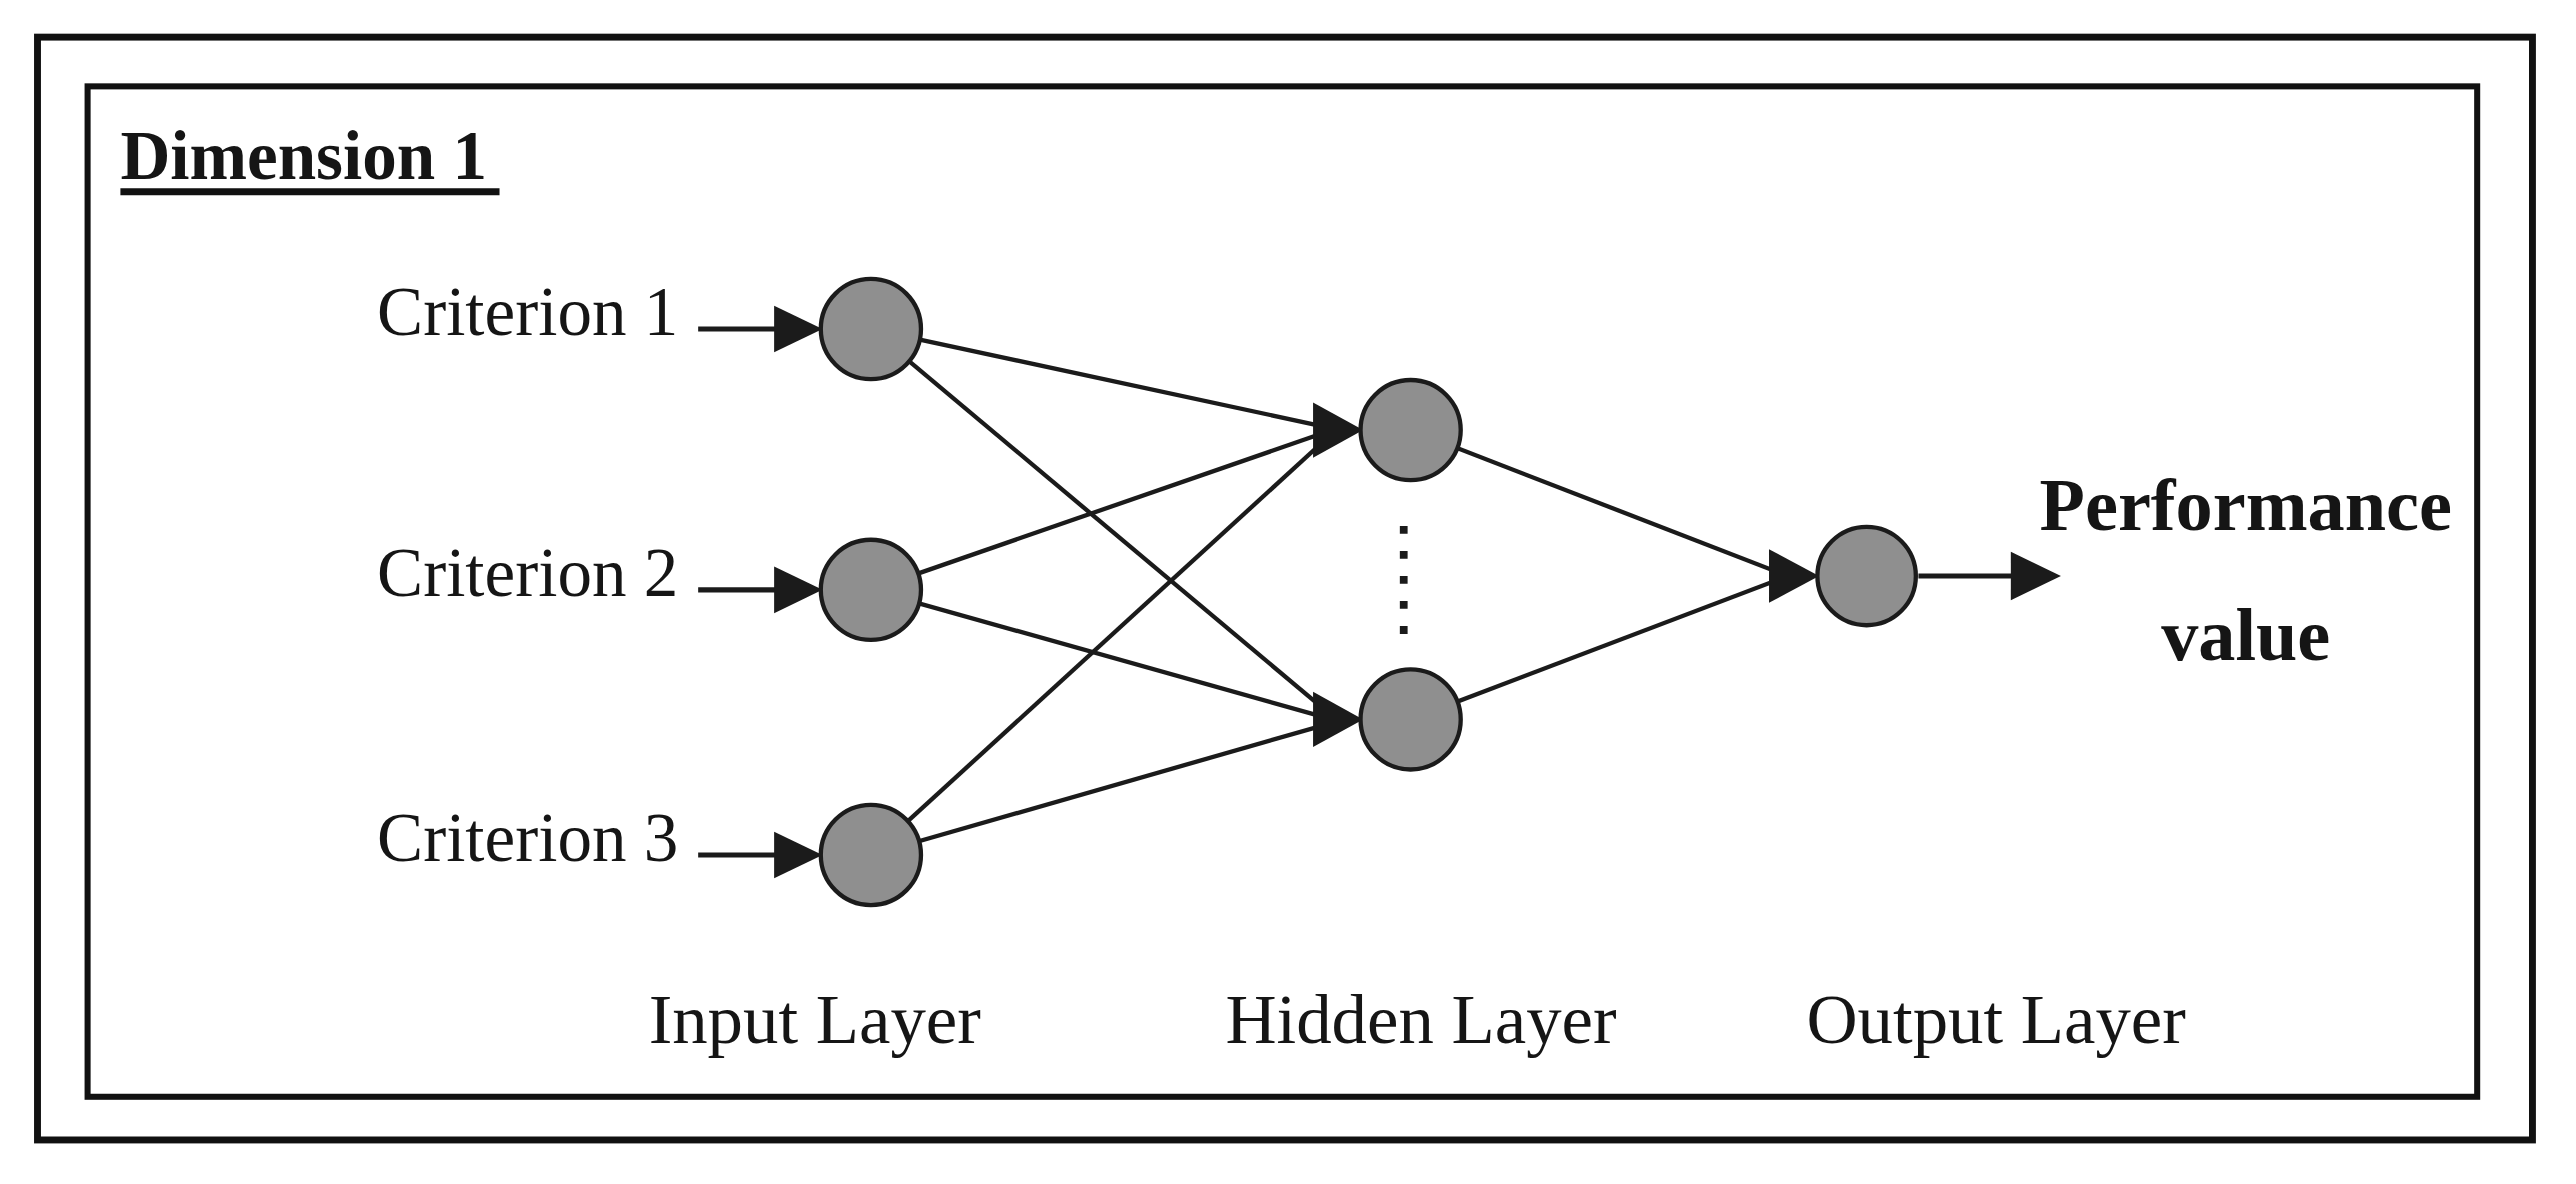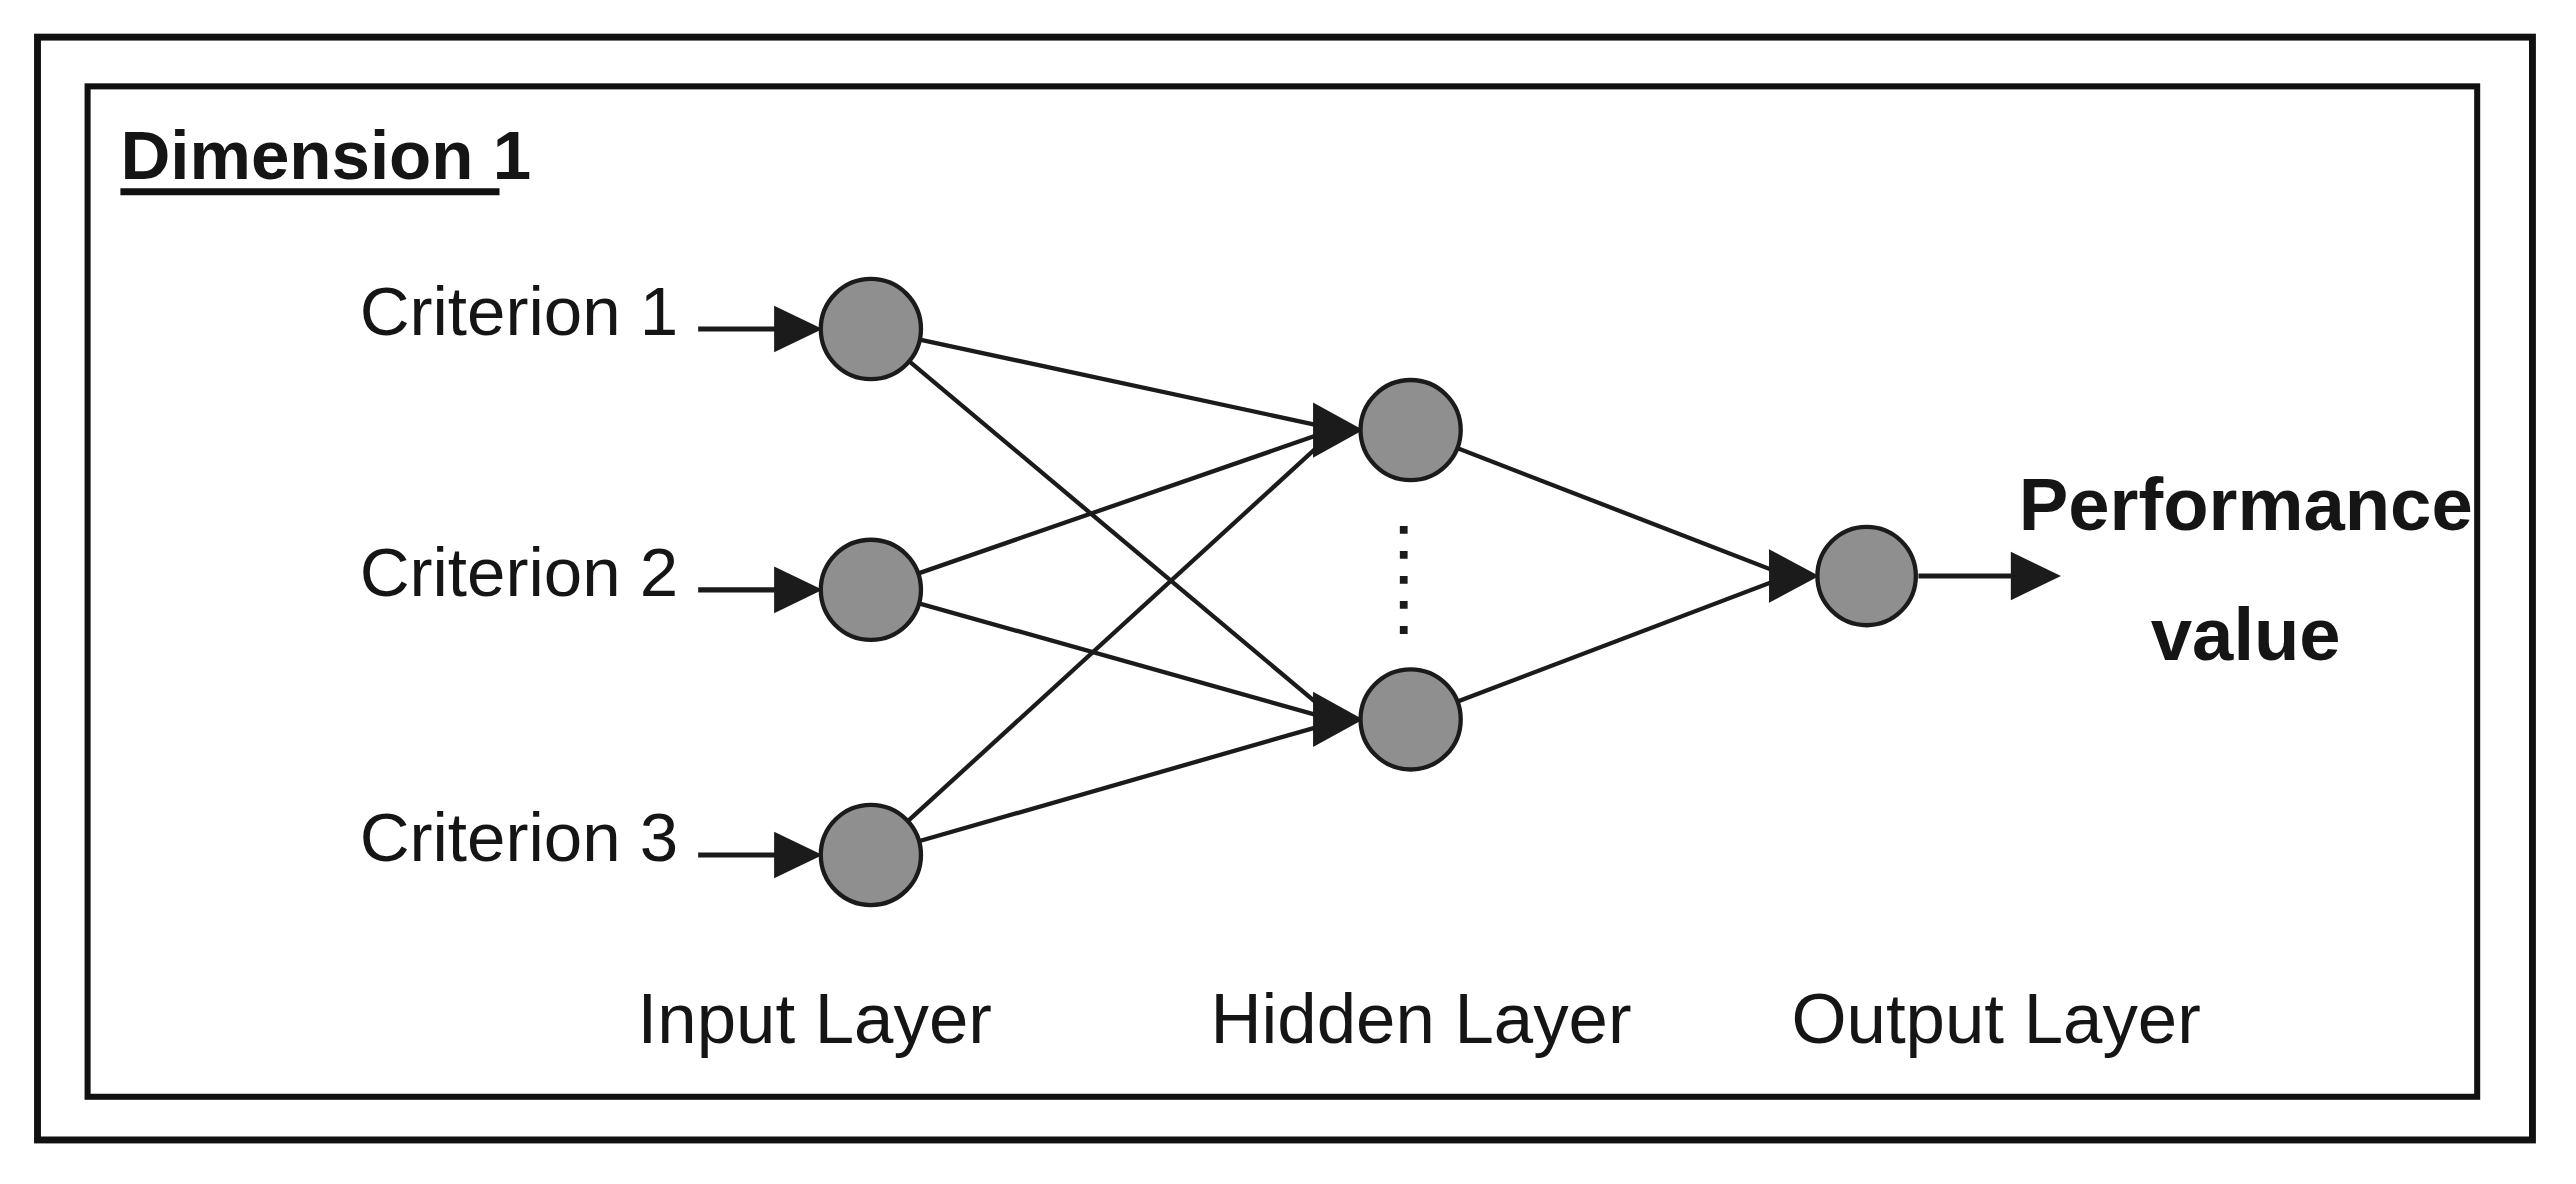--- a/index.html
+++ b/index.html
@@ -1,21 +1,21 @@
 <!DOCTYPE html>
 <html style="font-size:14px"><head>
 <meta charset="utf-8">
 <style>
   html, body { margin: 0; padding: 0; background: #ffffff; }
   .stage {
     position: relative;
     width: 2576px;
     height: 1184px;
     background: #ffffff;
-    font-family: Liberation Sans, sans-serif;
+    font-family: Liberation Serif, serif;
   }
   svg { display: block; width: 2576px; height: 1184px; }
   text { fill: #151515; }
   .title-text   { font-size: 80px; font-weight: bold; }
   .crit-text    { font-size: 80px; }
   .layer-text   { font-size: 82px; }
   .perf-text    { font-size: 86px; font-weight: bold; }
   .edge         { stroke: #1b1b1b; stroke-width: 5; fill: none; }
   .shaft        { stroke: #1b1b1b; stroke-width: 6; fill: none; }
   .head         { fill: #1b1b1b; stroke: none; }

